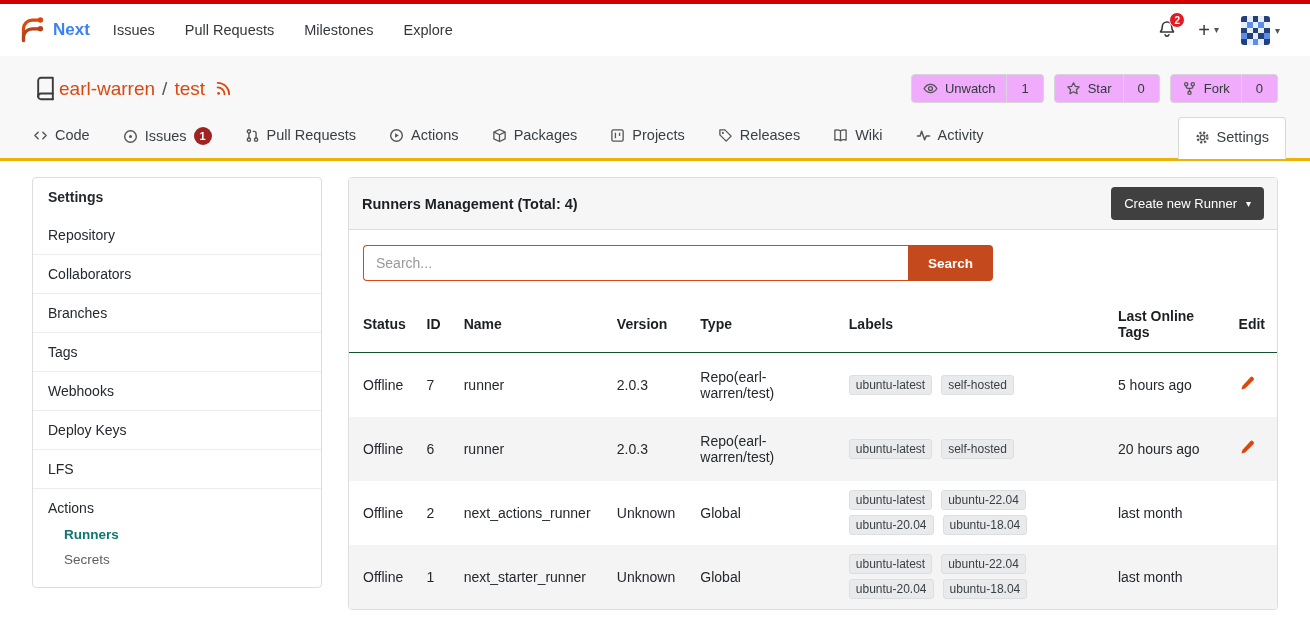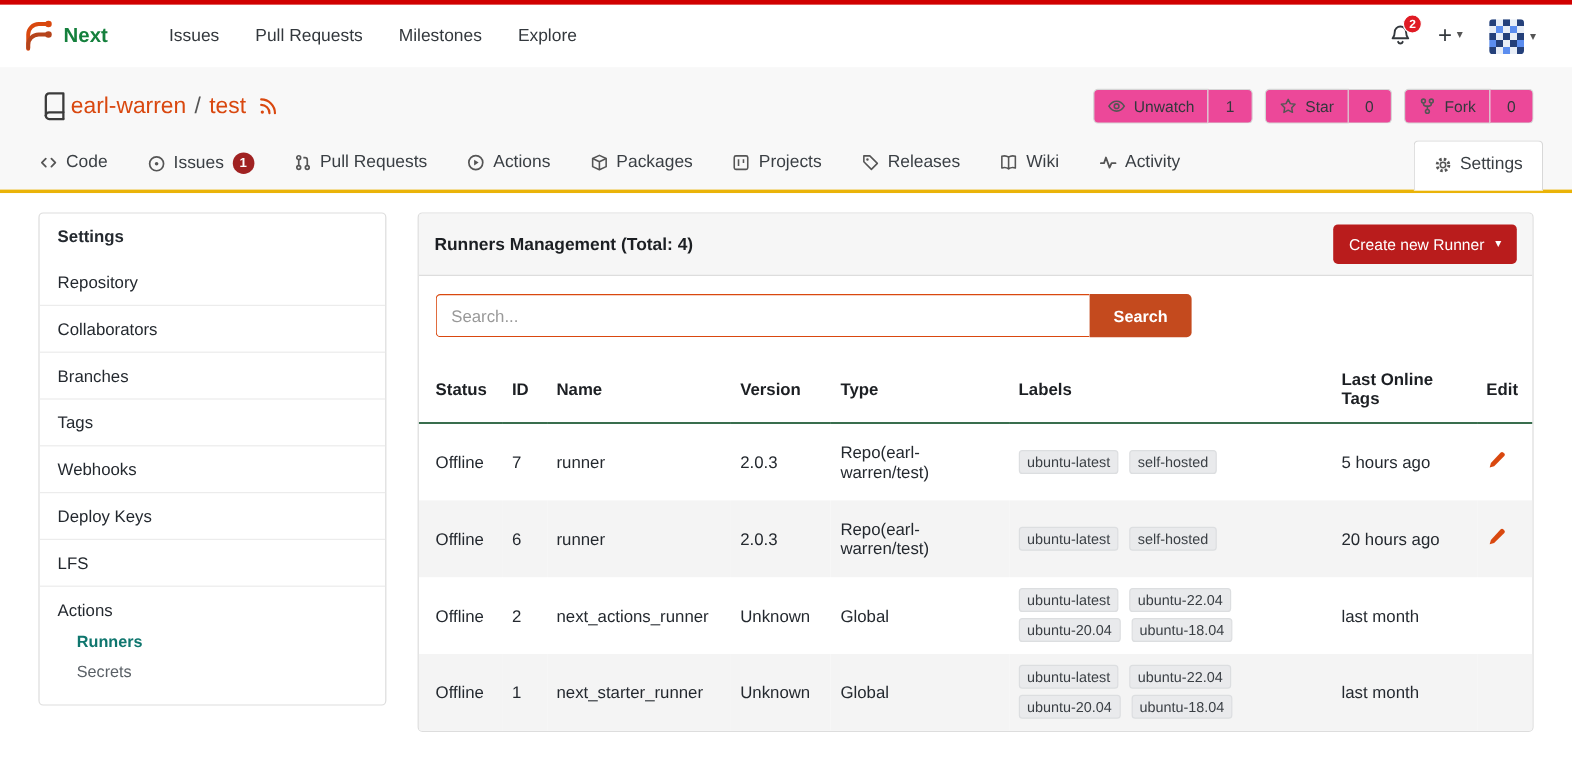--- a/index.html
+++ b/index.html
@@ -4,38 +4,38 @@
 <style>
   *{box-sizing:border-box;margin:0;padding:0}
   html,body{width:1310px;height:644px}
   body{font-family:"Liberation Sans","DejaVu Sans",sans-serif;font-size:14px;color:#212529;background:#fff;overflow:hidden}
   .icon{display:inline-flex;align-items:center}
   .icon svg{display:block}
   .top-strip{height:4px;background:#d10000}
   
   .navbar{height:52px;display:flex;align-items:center;padding:0 16px;background:#fff}
   .logo{display:flex;align-items:center;margin-right:7px}
-  .brand{color:#15803d;font-weight:700;font-size:17px;margin-right:36px;text-decoration:none}
+  .brand{color:#3b82f6;font-weight:700;font-size:17px;margin-right:8px;text-decoration:none}
   .nav-link{color:#33383d;text-decoration:none;padding:0 15px;font-size:14.5px;cursor:pointer}
   .navbar-right{margin-left:auto;display:flex;align-items:center;gap:22px;padding-right:14px}
   .bell-wrap{position:relative;color:#33383d;cursor:pointer}
   .badge-notif{position:absolute;top:-8px;right:-9px;background:#e01b24;color:#fff;font-size:10px;font-weight:700;min-width:16px;height:16px;line-height:15px;text-align:center;border-radius:8px;border:1px solid #fff;padding:0 3px}
   .plus-menu{display:flex;align-items:center;gap:4px;color:#33383d;font-size:20px;cursor:pointer;line-height:1}
   .caret{font-size:10px;color:#555}
   .avatar-menu{display:flex;align-items:center;gap:5px;cursor:pointer}
   .avatar{width:29px;height:29px;border-radius:3px;overflow:hidden;display:block}
   
   .repo-wrap{background:#f8f8f8}
   .repo-header{display:flex;align-items:center;padding:18px 32px 14px;}
   .repo-title{font-size:19px;display:flex;align-items:center;gap:7px}
   .repo-link{color:#d9480f;text-decoration:none;cursor:pointer}
   .repo-sep{color:#555}
   .repo-actions{margin-left:auto;display:flex;gap:10px}
   .btn-group{display:flex}
-  .btn{display:flex;align-items:flex-end;gap:7px;background:#ec4899;border:1px solid #d6d6d6;color:#33383d;font-size:13px;padding:6px 11px;cursor:pointer;font-family:inherit}
+  .btn{display:flex;align-items:flex-end;gap:7px;background:#f0abfc;border:1px solid #d6d6d6;color:#33383d;font-size:13px;padding:6px 11px;cursor:pointer;font-family:inherit}
   .btn .icon{color:#555}
   .btn-group .btn:first-child{border-radius:4px 0 0 4px}
   .btn-group .btn.count{border-left:none;border-radius:0 4px 4px 0;padding:6px 14px}
   
   .tabs{display:flex;align-items:flex-start;padding:0 24px;border-bottom:3px solid #eab308}
   .tab{display:flex;align-items:center;gap:7px;padding:10px 9px 13px;margin-right:15px;color:#3a3f44;text-decoration:none;font-size:14.5px;cursor:pointer}
   .tab .icon{color:#555}
   .tab-badge{background:#a02222;color:#fff;font-size:11px;font-weight:700;min-width:18px;height:18px;line-height:18px;border-radius:9px;text-align:center;padding:0 5px}
   .tab.active{margin-left:auto;margin-right:0;background:#fff;border:1px solid #d8d8d8;border-bottom-color:#fff;border-radius:4px 4px 0 0;margin-bottom:-1px;padding:11px 16px 13px;font-weight:500}
   
@@ -43,21 +43,21 @@
   .sidebar{width:290px;flex:none;border:1px solid #ddd;border-radius:4px;background:#fff}
   .sb-item{padding:11px 15px;border-top:1px solid #ececec;color:#24292f;font-size:14px;cursor:pointer}
   .sb-item:first-child{border-top:none}
   .sb-header{font-weight:700;cursor:default}
   .sb-sub{padding:6px 0 4px 16px}
   .sb-sub-item{padding:5px 0;font-size:13.5px;color:#5a6066;cursor:pointer}
   .sb-sub-item.active{color:#0f766e;font-weight:700}
   .main{flex:1;border:1px solid #ddd;border-radius:4px;background:#fff;overflow:hidden}
   .panel-header{display:flex;align-items:center;justify-content:space-between;background:#f6f6f6;border-bottom:1px solid #ddd;padding:9px 13px}
   .panel-title{font-weight:700;font-size:14.5px;color:#1c1f23}
-  .create-btn{background:#b91c1c;color:#fff;border:none;border-radius:4px;font-size:13px;padding:9px 13px;display:flex;align-items:center;gap:9px;cursor:pointer;font-family:inherit}
+  .create-btn{background:#404040;color:#fff;border:none;border-radius:4px;font-size:13px;padding:9px 13px;display:flex;align-items:center;gap:9px;cursor:pointer;font-family:inherit}
   .create-btn .caret{color:#fff}
   .search-row{display:flex;padding:15px 14px}
   .search-input{width:545px;padding:9px 12px;border:1px solid #d9480f;border-right:none;border-radius:4px 0 0 4px;font-size:14px;font-family:inherit;outline:none;color:#333;background:#fff}
   .search-input::placeholder{color:#999}
   .search-btn{background:#c44a1e;color:#fff;border:none;border-radius:0 4px 4px 0;padding:9px 20px;font-size:13.5px;font-weight:600;cursor:pointer;font-family:inherit}
   
   table{width:100%;border-collapse:collapse;table-layout:fixed}
   thead tr{border-bottom:1px solid #14532d}
   th{text-align:left;font-weight:700;font-size:14px;color:#1c1f23;padding:12px 8px;vertical-align:middle}
   td{padding:6px 8px;height:64px;font-size:14px;color:#24292f;vertical-align:middle}

